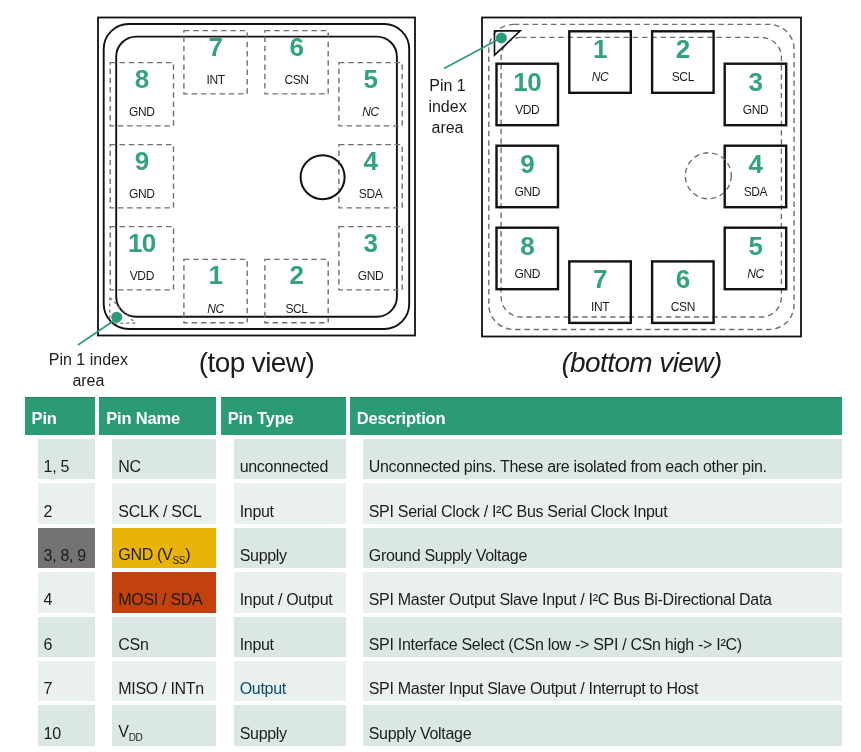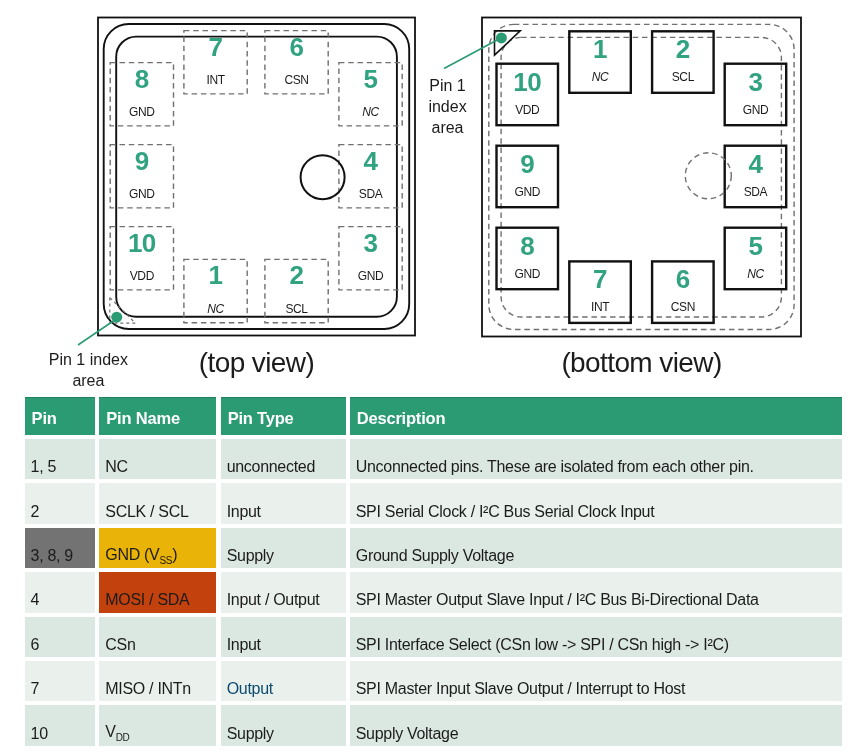--- a/index.html
+++ b/index.html
@@ -42,20 +42,21 @@
   .pin-table .hcell {
     height: 37.7px; display: flex; align-items: center;
     font-weight: bold; font-size: 16.5px; letter-spacing: -0.2px;
     padding: 3px 0 0 7px; box-sizing: border-box;
     border-top: 1.5px solid #20825f;
   }
   .pin-table .cell {
     display: flex; align-items: center;
     padding: 16px 0 0 6px; box-sizing: border-box;
     white-space: nowrap;
+    margin-left: 13px;
   }
   .pin-table .cell sub { font-size: 10px; }
 </style>
 </head>
 <body>
 
 <div class="diagram">
   <svg id="outline-svg" width="861" height="397" viewBox="0 0 861 397">
       <rect x="98" y="17.5" width="317" height="318" fill="none" stroke="#111111" stroke-width="1.8"></rect>
       <rect x="103.7" y="24" width="305.5" height="305" rx="25" ry="25" fill="none" stroke="#111111" stroke-width="1.9"></rect>
@@ -172,21 +173,21 @@
         <div class="num" style="color: rgb(50, 163, 129);">7</div>
         <div class="pname" style="color: rgb(28, 28, 28);">INT</div>
       </div>
       <div class="pinbox" style="left: 652.1px; top: 261.4px; width: 61.5px; height: 61.5px; padding: 4px 0px 4.5px;">
         <div class="num" style="color: rgb(50, 163, 129);">6</div>
         <div class="pname" style="color: rgb(28, 28, 28);">CSN</div>
       </div>
     </div>
 
   <div class="caption" style="left: 98px; width: 317px; top: 347px;">(top view)</div>
-  <div class="caption" style="left: 482px; width: 319px; top: 347px;">(bottom view)</div>
+  <div class="caption" style="left: 482px; width: 319px; top: 347px; font-style: italic;">(bottom view)</div>
 
   <div class="index-label" id="top-index-label" style="left: 28.4px; top: 349px; width: 120px;">
       <div>Pin 1 index</div>
       <div>area</div>
     </div>
   <div class="index-label" id="bottom-index-label" style="left: 387.5px; top: 74.5px; width: 120px;">
       <div>Pin 1</div>
       <div>index</div>
       <div>area</div>
     </div>

